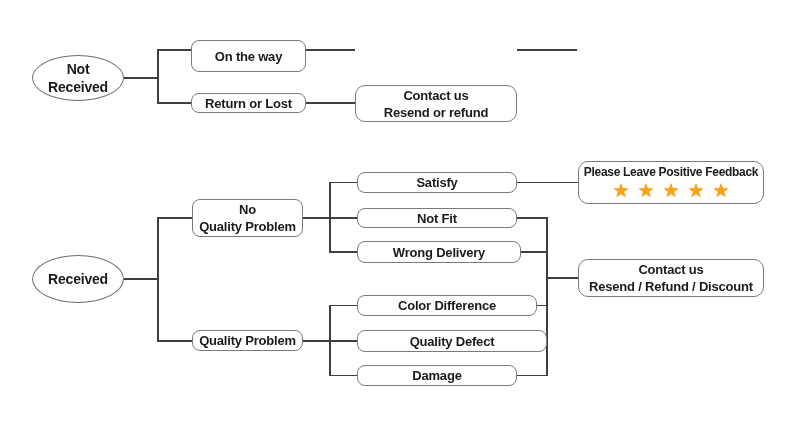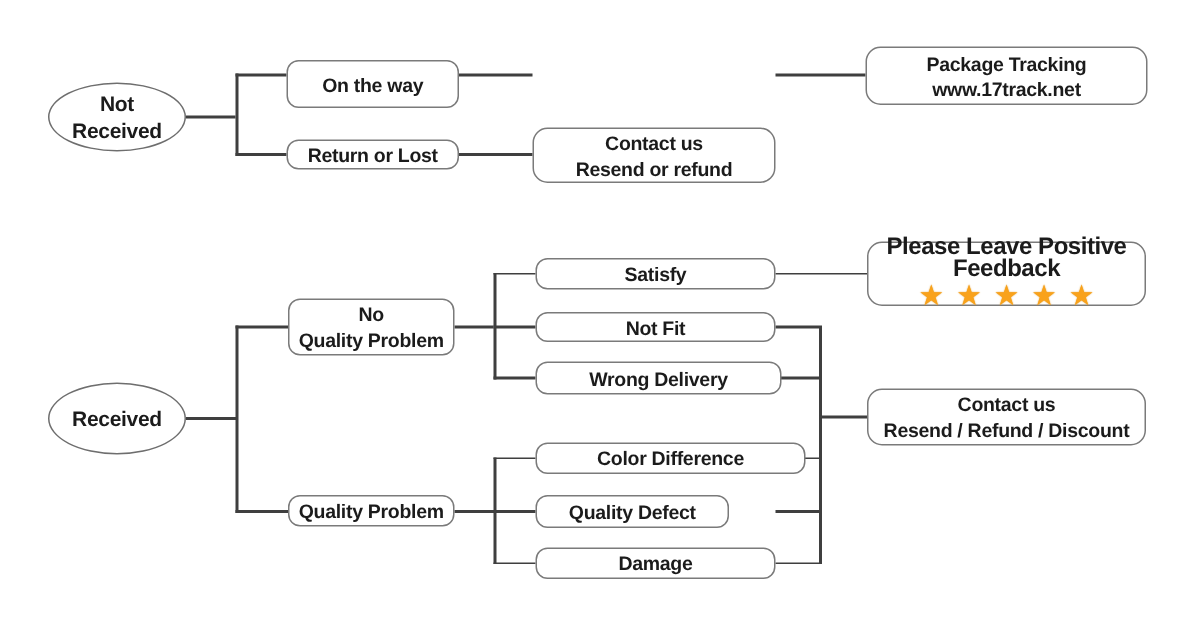--- a/index.html
+++ b/index.html
@@ -32,21 +32,21 @@
     justify-content: center;
     text-align: center;
     color: var(--text, #1b1b1b);
     font-weight: bold;
     font-size: 13px;
     line-height: 17px;
     letter-spacing: -0.2px;
   }
   .rect { border-radius: 8px; }
   .ellipse { border-radius: 50%; font-size: 14px; line-height: 18px; border-color: #6e6e6e; text-align: right; }
-  .feedback-label { font-size: 16px; line-height: 15px; letter-spacing: -0.3px; }
+  .feedback-label { font-size: 12px; line-height: 15px; letter-spacing: -0.3px; }
   .stars {
     font-size: 19px;
     line-height: 21px;
     letter-spacing: 8px;
     color: var(--star, #F9A21B);
     text-shadow: 0 0 1px #d98d10;
     margin-left: 8px; 
     font-weight: normal;
   }
   .small-text { font-size: 12.5px; }
@@ -89,24 +89,20 @@
   <div class="node ellipse" style="left:32px;top:55px;width:92px;height:46px">
     <span>Not</span>
     <span>Received</span>
   </div>
 
   <div class="node rect" style="left:191px;top:40px;width:115px;height:32px">
     <span>On the way</span>
   </div>
 
 
-  <div class="node rect" style="left:577px;top:31px;width:188px;height:39px;border-radius:10px">
-    <span>Package Tracking</span>
-    <span>www.17track.net</span>
-  </div>
 
   <div class="node rect" style="left:191px;top:93px;width:115px;height:20px">
     <span>Return or Lost</span>
   </div>
 
   <div class="node rect" style="left:355px;top:85px;width:162px;height:37px;border-radius:10px">
     <span>Contact us</span>
     <span>Resend or refund</span>
   </div>
 
@@ -132,21 +128,21 @@
   </div>
 
   <div class="node rect" style="left:357px;top:241px;width:164px;height:22px">
     <span>Wrong Delivery</span>
   </div>
 
   <div class="node rect" style="left:357px;top:295px;width:180px;height:21px">
     <span>Color Difference</span>
   </div>
 
-  <div class="node rect" style="left:357px;top:330px;width:129px;height:22px">
+  <div class="node rect" style="left:357px;top:330px;width:190px;height:22px">
     <span>Quality Defect</span>
   </div>
 
   <div class="node rect" style="left:357px;top:365px;width:160px;height:21px">
     <span>Damage</span>
   </div>
 
   <div class="node rect" style="left:578px;top:161px;width:186px;height:43px;border-radius:10px">
     <span class="feedback-label">Please Leave Positive Feedback</span>
     <span class="stars">★★★★★</span>

